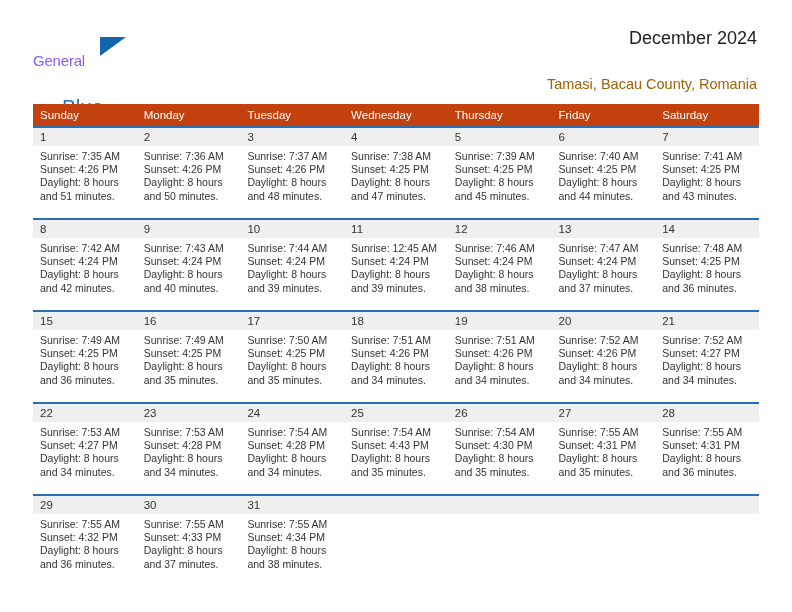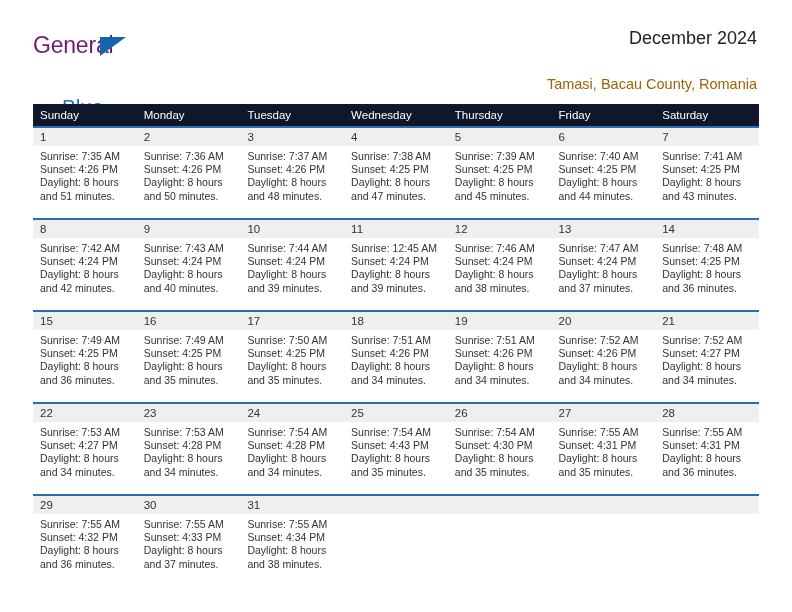--- a/index.html
+++ b/index.html
@@ -31,23 +31,23 @@
   .logo {
     position: absolute;
     left: 33px;
     top: 33px;
     width: 200px;
     height: 48px;
   }
   .logo-general {
     position: absolute;
     left: 0;
-    top: 0;
-    font-size: 23px;
-    color: #701a75;
+    top: 16px;
+    font-size: 15px;
+    color: #8b5cf6;
     letter-spacing: -0.2px;
     line-height: 24px;
     font-family: "Liberation Sans", sans-serif;
   }
   .logo-tri {
     position: absolute;
     left: 67px;
     top: 4px;
     width: 0;
     height: 0;
@@ -89,21 +89,21 @@
   
   .cal {
     position: absolute;
     left: 33px;
     top: 104px;
     width: 726px;
     border-collapse: collapse;
     table-layout: fixed;
   }
   .cal th {
-    background: #0f172a;
+    background: #c2410c;
     color: #ffffff;
     font-size: 11.5px;
     font-weight: normal;
     text-align: left;
     padding: 5px 0 5px 7px;
     height: 11px;
     border: none;
   }
   .cal td {
     vertical-align: top;

